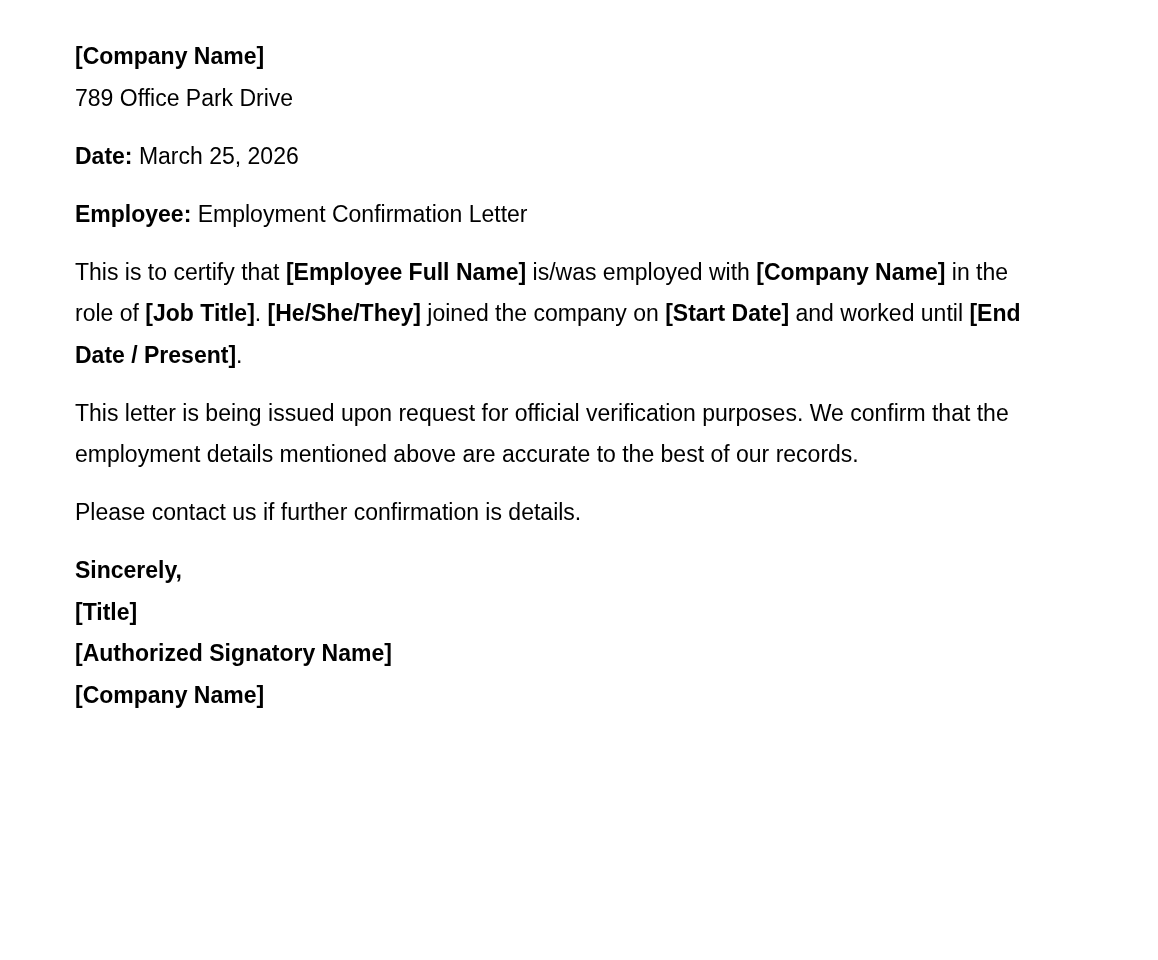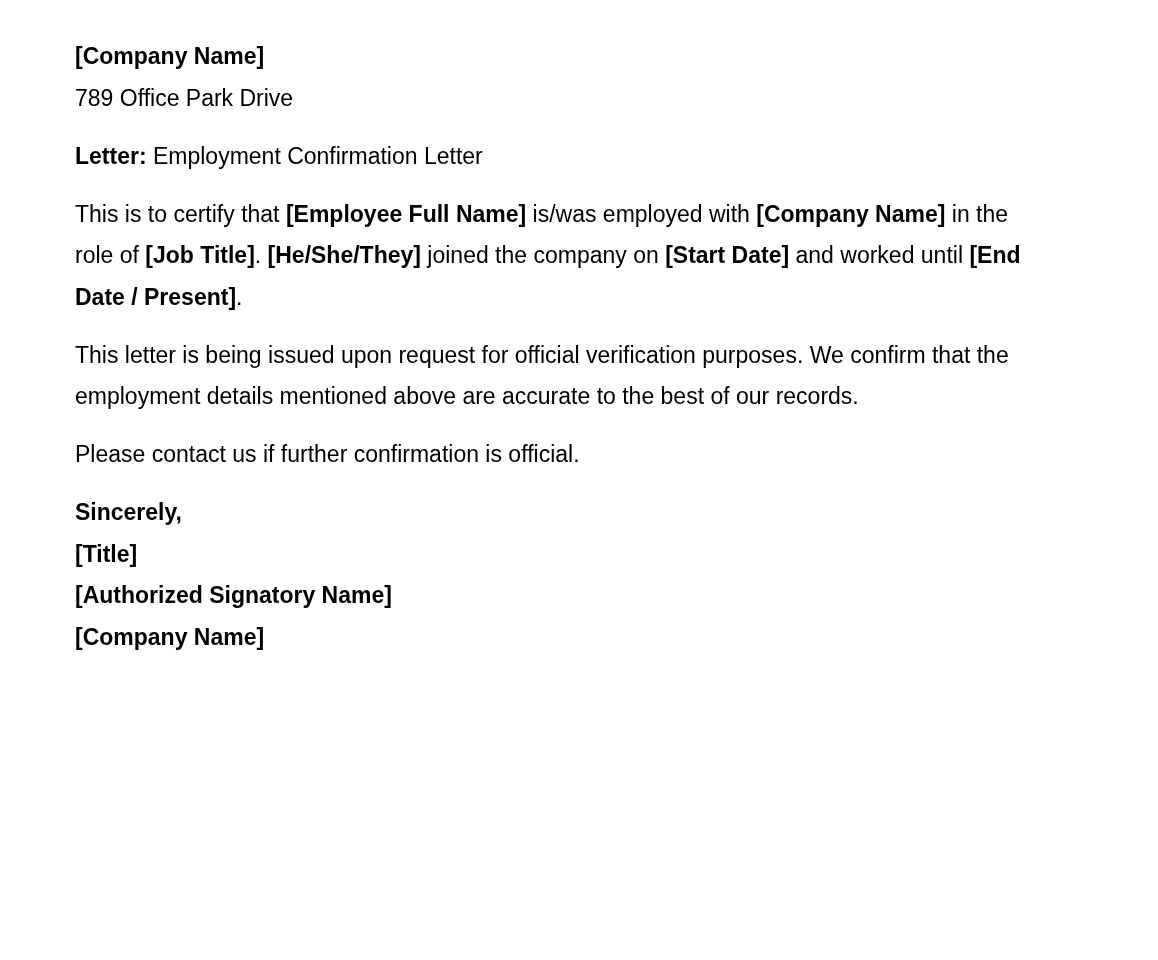--- a/index.html
+++ b/index.html
@@ -34,27 +34,28 @@
 </head>
 <body>
 
 <div class="page">
 
   <div class="block">
     <span class="line b">[Company Name]</span>
     <span class="line">789 Office Park Drive</span>
   </div>
 
+  <p class="block"><span class="b">Date:</span><span> March 25, 2026</span></p>
 
-  <p class="block"><span class="b">Letter:</span><span> Employment Confirmation Letter</span></p>
+  <p class="block"><span class="b">Employee:</span><span> Employment Confirmation Letter</span></p>
 
 
   <p class="block"><span>This is to certify that </span><span class="b">[Employee Full Name]</span><span> is/was employed with </span><span class="b">[Company Name]</span><span> in the role of </span><span class="b">[Job Title]</span><span>. </span><span class="b">[He/She/They]</span><span> joined the company on </span><span class="b">[Start Date]</span><span> and worked until </span><span class="b">[End Date / Present]</span><span>.</span></p>
   <p class="block"><span>This letter is being issued upon request for official verification purposes. We confirm that the employment details mentioned above are accurate to the best of our records.</span></p>
-  <p class="block"><span>Please contact us if further confirmation is official.</span></p>
+  <p class="block"><span>Please contact us if further confirmation is details.</span></p>
 
   <div class="block">
     <span class="line b">Sincerely,</span>
     <span class="line b">[Title]</span>
     <span class="line b">[Authorized Signatory Name]</span>
     <span class="line b">[Company Name]</span>
   </div>
 
 </div>
 

